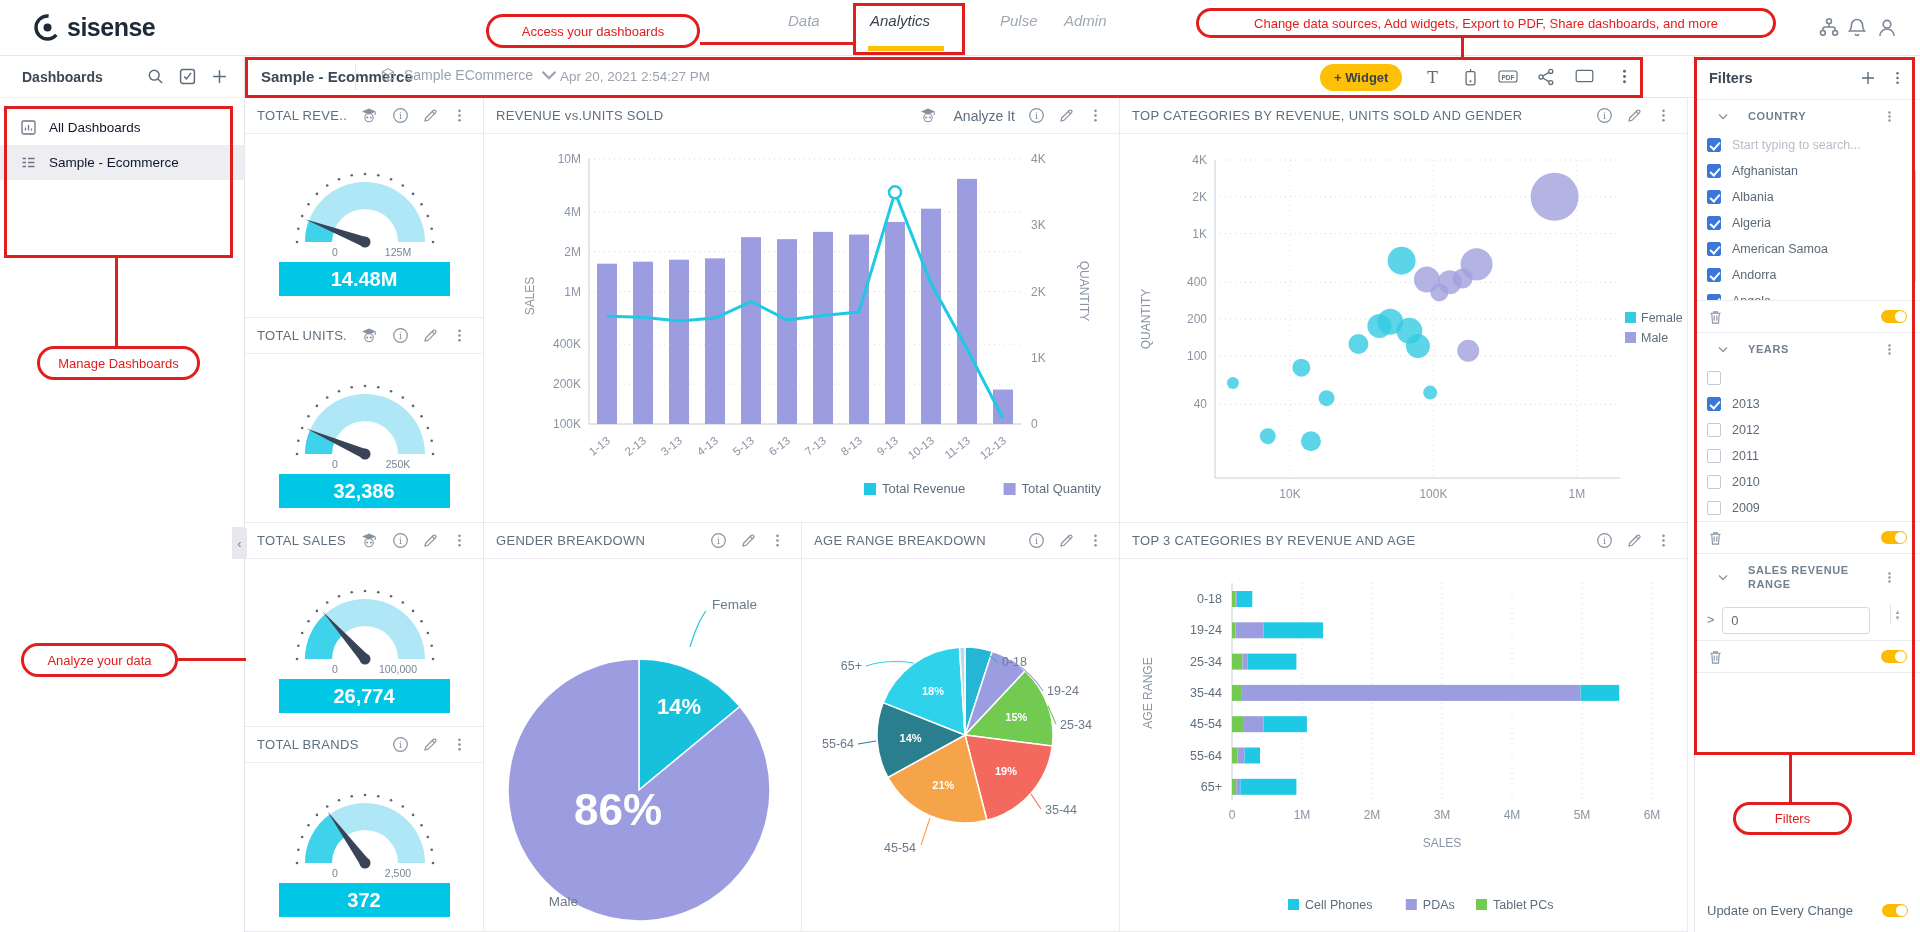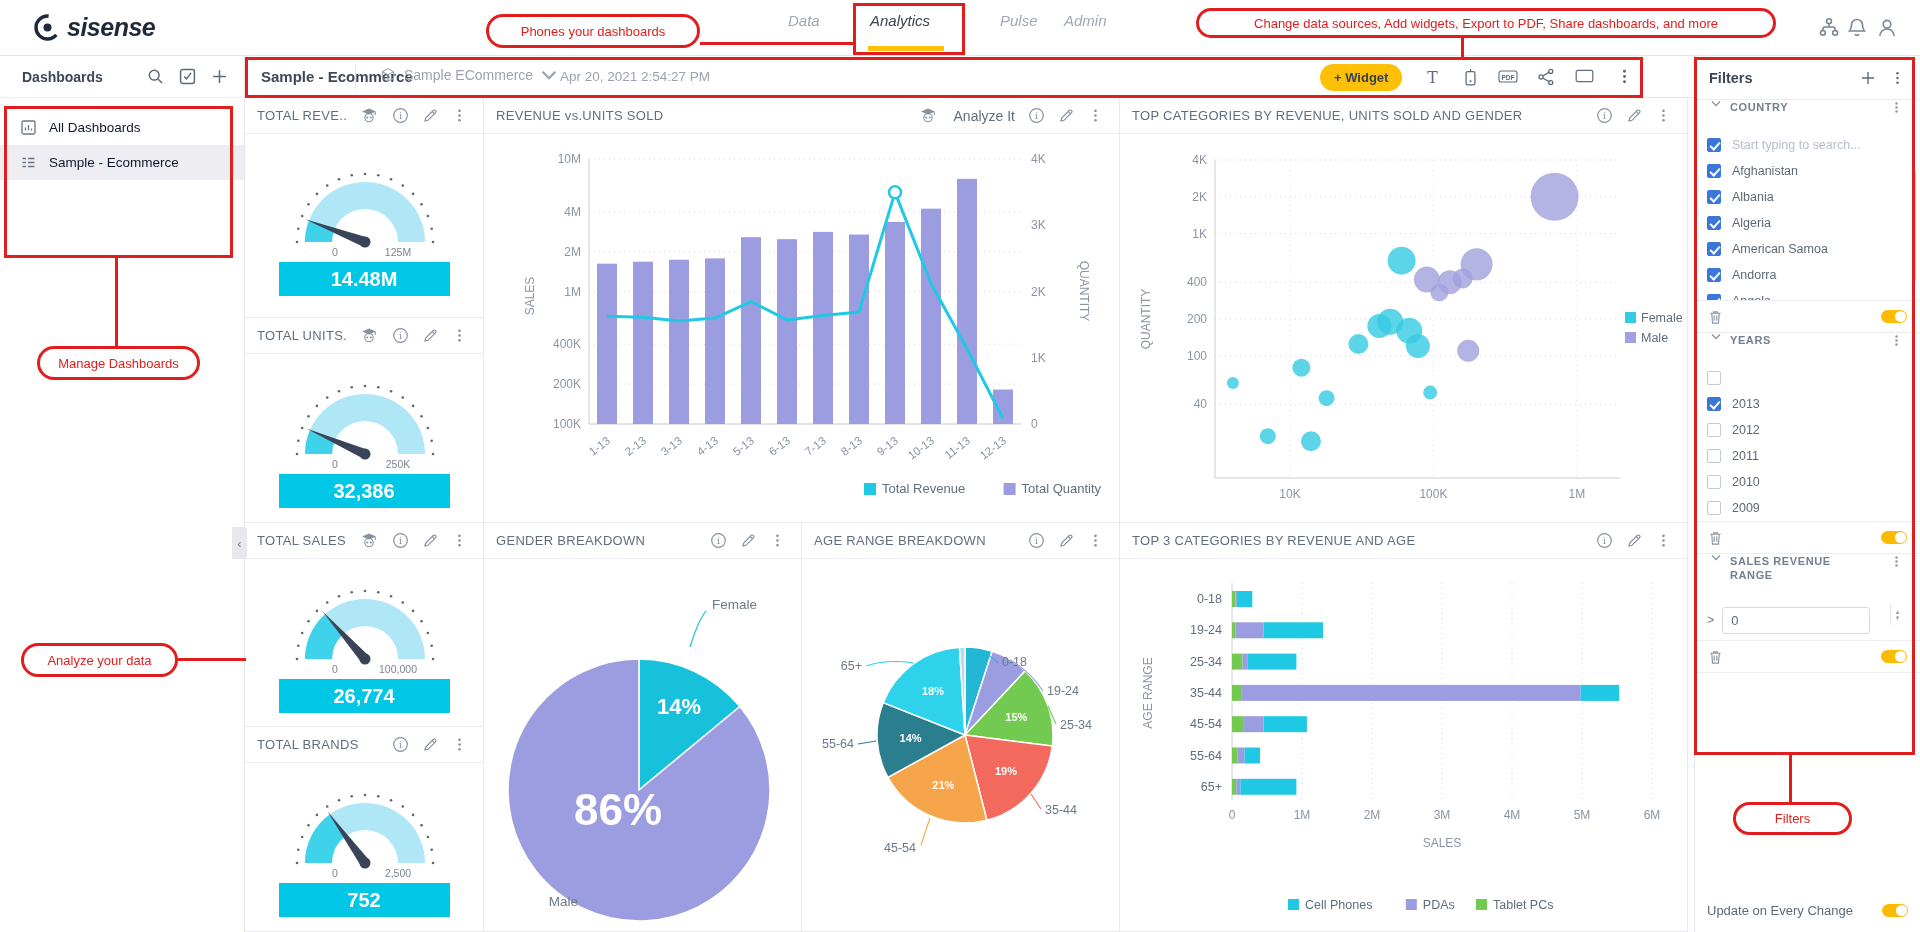--- a/index.html
+++ b/index.html
@@ -1,21 +1,21 @@
 <!DOCTYPE html>
 <html><head>
 <meta charset="utf-8">
 <style>
   html,body{margin:0;padding:0;width:1920px;height:932px;overflow:hidden;background:#fff;
     font-family:"Liberation Sans","DejaVu Sans",sans-serif;color:#4a5568;}
   *{box-sizing:border-box;}
   svg{display:block;}
   
   #nav{position:absolute;left:0;top:0;width:1920px;height:56px;background:#fff;border-bottom:1px solid #e5e5ec;z-index:5;}
-  #logo{position:absolute;left:34px;top:13px;display:flex;align-items:center;gap:6px;font-style:italic;}
+  #logo{position:absolute;left:34px;top:13px;display:flex;align-items:center;gap:6px;}
   #logo-text{font-size:25px;font-weight:700;color:#1e2a3a;letter-spacing:-.5px;}
   .tab{position:absolute;top:0;height:40px;display:flex;align-items:center;font-size:15px;color:#a0a8b3;cursor:pointer;font-style:italic;}
   .tab.active{color:#39434f;}
   #tab-underline{position:absolute;left:868px;top:46px;width:76px;height:5px;background:#fdc006;}
   .navic{position:absolute;top:17px;width:22px;height:22px;color:#7b8694;cursor:pointer;}
   
   #sidebar{position:absolute;left:0;top:56px;width:245px;bottom:0;background:#fff;border-right:1px solid #e5e5ec;}
   #sb-head{height:42px;display:flex;align-items:center;padding:0 16px 0 22px;border-bottom:1px solid #f0f0f4;}
   #sb-title{font-size:14px;font-weight:700;color:#3c4858;margin-right:auto;}
   .sbic{width:17px;height:17px;color:#5b6b7b;margin-left:15px;cursor:pointer;}
@@ -41,21 +41,21 @@
   .w-title{font-size:13px;color:#5f6e7d;letter-spacing:.3px;margin-right:auto;white-space:nowrap;overflow:hidden;}
   .w-ic{width:17px;height:17px;color:#8792a0;margin-left:13px;cursor:pointer;flex:none;}
   .w-analyze{font-size:14px;color:#5f6e7d;margin-left:16px;cursor:pointer;}
   .gauge-bar{margin:2px auto 0;width:171px;height:34px;background:#00c7e5;color:#fff;display:flex;align-items:center;justify-content:center;
      font-size:20px;font-weight:700;}
   
   #filters{position:absolute;left:1694px;top:56px;width:226px;bottom:0;background:#fff;border-left:1px solid #e5e5ec;}
   #f-head{height:44px;display:flex;align-items:center;padding:0 14px;border-bottom:1px solid #ececf1;}
   #f-title{font-size:14.5px;font-weight:700;color:#3c4858;margin-right:auto;}
   .fic{width:16px;height:16px;color:#5b6b7b;margin-left:14px;cursor:pointer;}
-  .sec-head{height:32px;display:flex;padding:0 16px;gap:9px;}
+  .sec-head{height:32px;display:flex;align-items:center;padding:0 23px;gap:20px;}
   .sec-label{font-size:11px;font-weight:700;color:#72808f;letter-spacing:.6px;margin-right:auto;line-height:1.3;}
   .chev{width:10px;height:7px;color:#8b95a3;flex:none;cursor:pointer;}
   .kb{width:14px;height:15px;color:#8b95a3;cursor:pointer;flex:none;}
   .cb{width:14px;height:14px;border:1px solid #c3cad4;border-radius:2px;background:#fff;flex:none;position:relative;cursor:pointer;}
   .cb.on{background:#3a77d8;border-color:#3a77d8;}
   .cb.on:after{content:'';position:absolute;left:4px;top:1px;width:4px;height:8px;border:solid #fff;border-width:0 2px 2px 0;transform:rotate(42deg);}
   .frow{height:26px;display:flex;align-items:center;gap:11px;padding:0 12px;font-size:12.5px;color:#5c6a77;}
   .frow.ph{color:#b6bdc9;}
   .sec-foot{height:32px;display:flex;align-items:center;justify-content:space-between;padding:0 13px;border-top:1px solid #ececf1;}
   .f-sec{border-bottom:1px solid #ececf1;position:relative;}
@@ -429,21 +429,21 @@
           <circle cx="182.82380821076748" cy="67.9775265991739" r="1.3" fill="#5d6772"></circle>
           <circle cx="186.69339906741968" cy="80.73385810290328" r="1.3" fill="#5d6772"></circle>
           <circle cx="188" cy="94" r="1.3" fill="#5d6772"></circle>
           <path d="M60,93.99999999999999 A60,60 0 0 1 180,94 L153,94 A33,33 0 0 0 87,94 Z" fill="#b0e7f7"></path>
           <path d="M60,93.99999999999999 A60,60 0 0 1 84.73288486245161,45.45898033750315 L100.60308667434839,67.30243918562674 A33,33 0 0 0 87,94 Z" fill="#3ed3ea"></path>
           <path d="M82.38174385328173,42.22291236000336 L115.95491502812526,96.93892626146237 L124.04508497187474,91.06107373853763 Z" fill="#3a4458"></path>
           <circle cx="120" cy="94" r="5.5" fill="#3a4458"></circle>
           <text x="90" y="108" font-size="10.5" fill="#7a8591" text-anchor="middle" font-family="Liberation Sans, sans-serif">0</text>
           <text x="153" y="108" font-size="10.5" fill="#7a8591" text-anchor="middle" font-family="Liberation Sans, sans-serif">2,500</text>
         </svg>
-        <div class="gauge-bar">752</div>
+        <div class="gauge-bar">372</div>
       </div>
     </div>
   <div class="widget" id="w-revenue" style="left:239px;top:0;width:636px;height:425px">
       <div class="w-head">
         <span class="w-title">REVENUE vs.UNITS SOLD</span>
         <span class="w-ic" style="width: 20px;">
           <svg viewBox="0 0 20 16" width="20" height="16" fill="none" stroke="currentColor" stroke-width="1.1">
             <path d="M3 4.6 L10 1.6 L17 4.6 L10 7.6 Z" fill="currentColor" stroke="none"></path>
             <path d="M16.2 5 V8"></path>
             <circle cx="10" cy="10.6" r="4.2"></circle>
@@ -942,21 +942,21 @@
     <span class="toggle"></span>
   </div>
 </aside>
 
 <div class="redbox" style="left:853px;top:3px;width:112px;height:52px"></div>
 <div class="redbox" style="left:4px;top:106px;width:229px;height:152px"></div>
 <div class="redbox" style="left:245px;top:57px;width:1398px;height:41px"></div>
 <div class="redbox" style="left:1694px;top:57px;width:221px;height:698px"></div>
 
 <div class="callout" style="left:486px;top:14px;width:214px;height:34px">
-  <span>Phones your dashboards</span>
+  <span>Access your dashboards</span>
 </div>
 <div class="callout" style="left:1196px;top:8px;width:580px;height:30px;border-radius:15px">
   <span>Change data sources, Add widgets, Export to PDF, Share dashboards, and more</span>
 </div>
 <div class="callout" style="left:37px;top:346px;width:163px;height:34px">
   <span>Manage Dashboards</span>
 </div>
 <div class="callout" style="left:21px;top:643px;width:157px;height:34px">
   <span>Analyze your data</span>
 </div>

